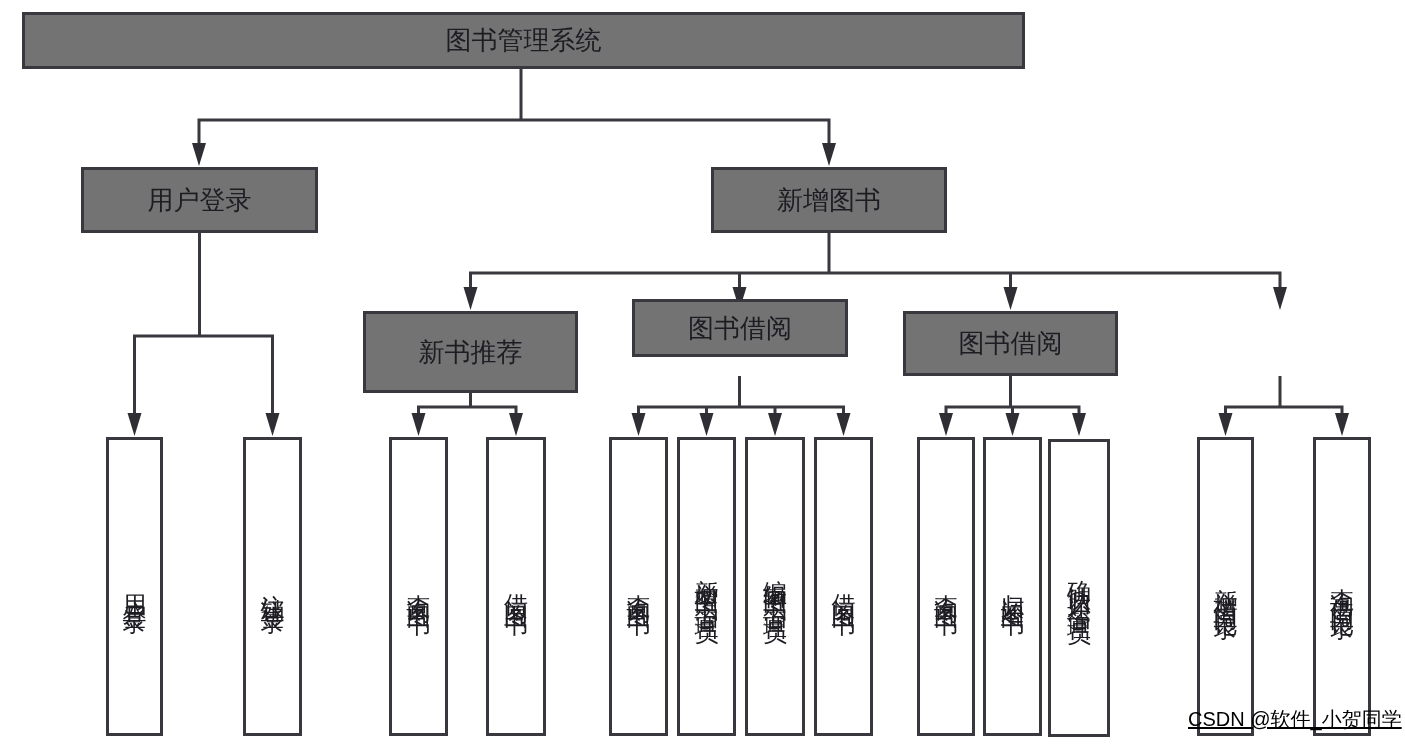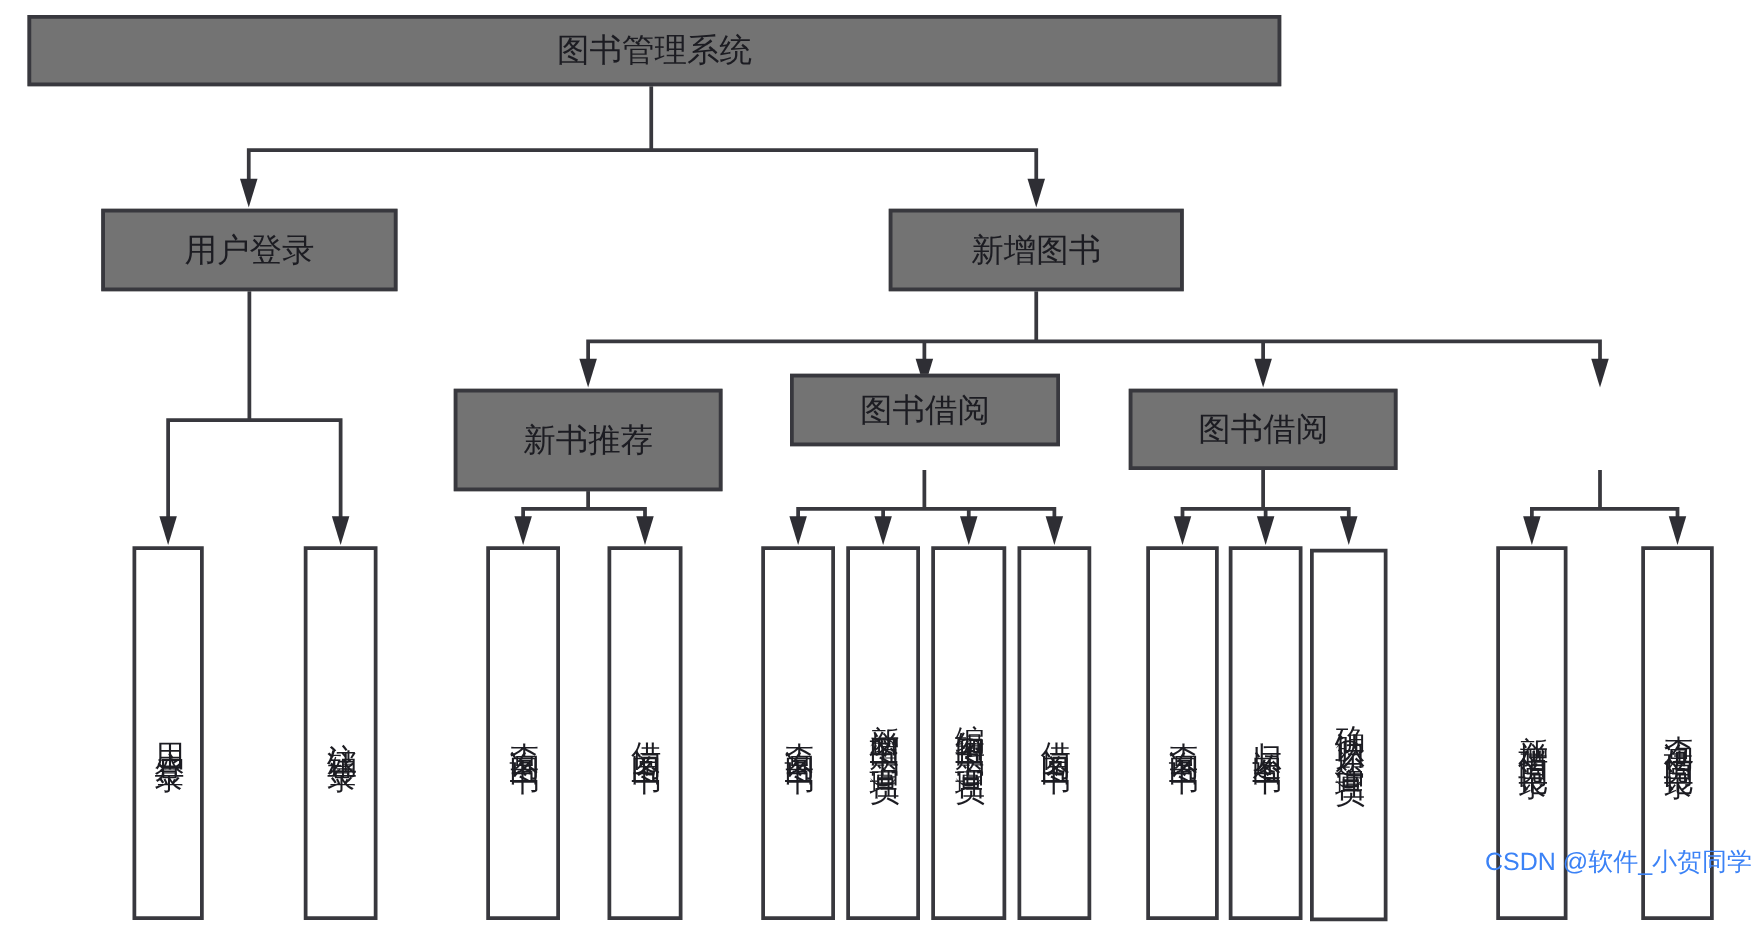--- a/index.html
+++ b/index.html
@@ -31,26 +31,27 @@
     border:3px solid var(--line);
     background:#fff;
     display:flex;align-items:center;justify-content:center;
     writing-mode:vertical-rl;
     text-orientation:mixed;
     font-size:24px;letter-spacing:6px;line-height:1;
     color:var(--text);
   }
   .watermark{
     position:absolute;
-    left:1188px;top:676px;
+    left:1188px;top:706px;
     font-family:"Liberation Sans", sans-serif;
     font-size:20px;
-    color:#3b82f6;
+    color:#000000;
     white-space:nowrap;
     z-index:5;
+    text-decoration:underline;
   }
 </style>
 </head>
 <body>
 
 <div class="stage">
 
   <svg width="1405" height="747" viewBox="0 0 1405 747">
     <g fill="none" stroke="#38383e" stroke-width="3">
       <path d="M521 69 V120 M197.5 120 H830.5 M199 120 V148 M829 120 V148"></path>

